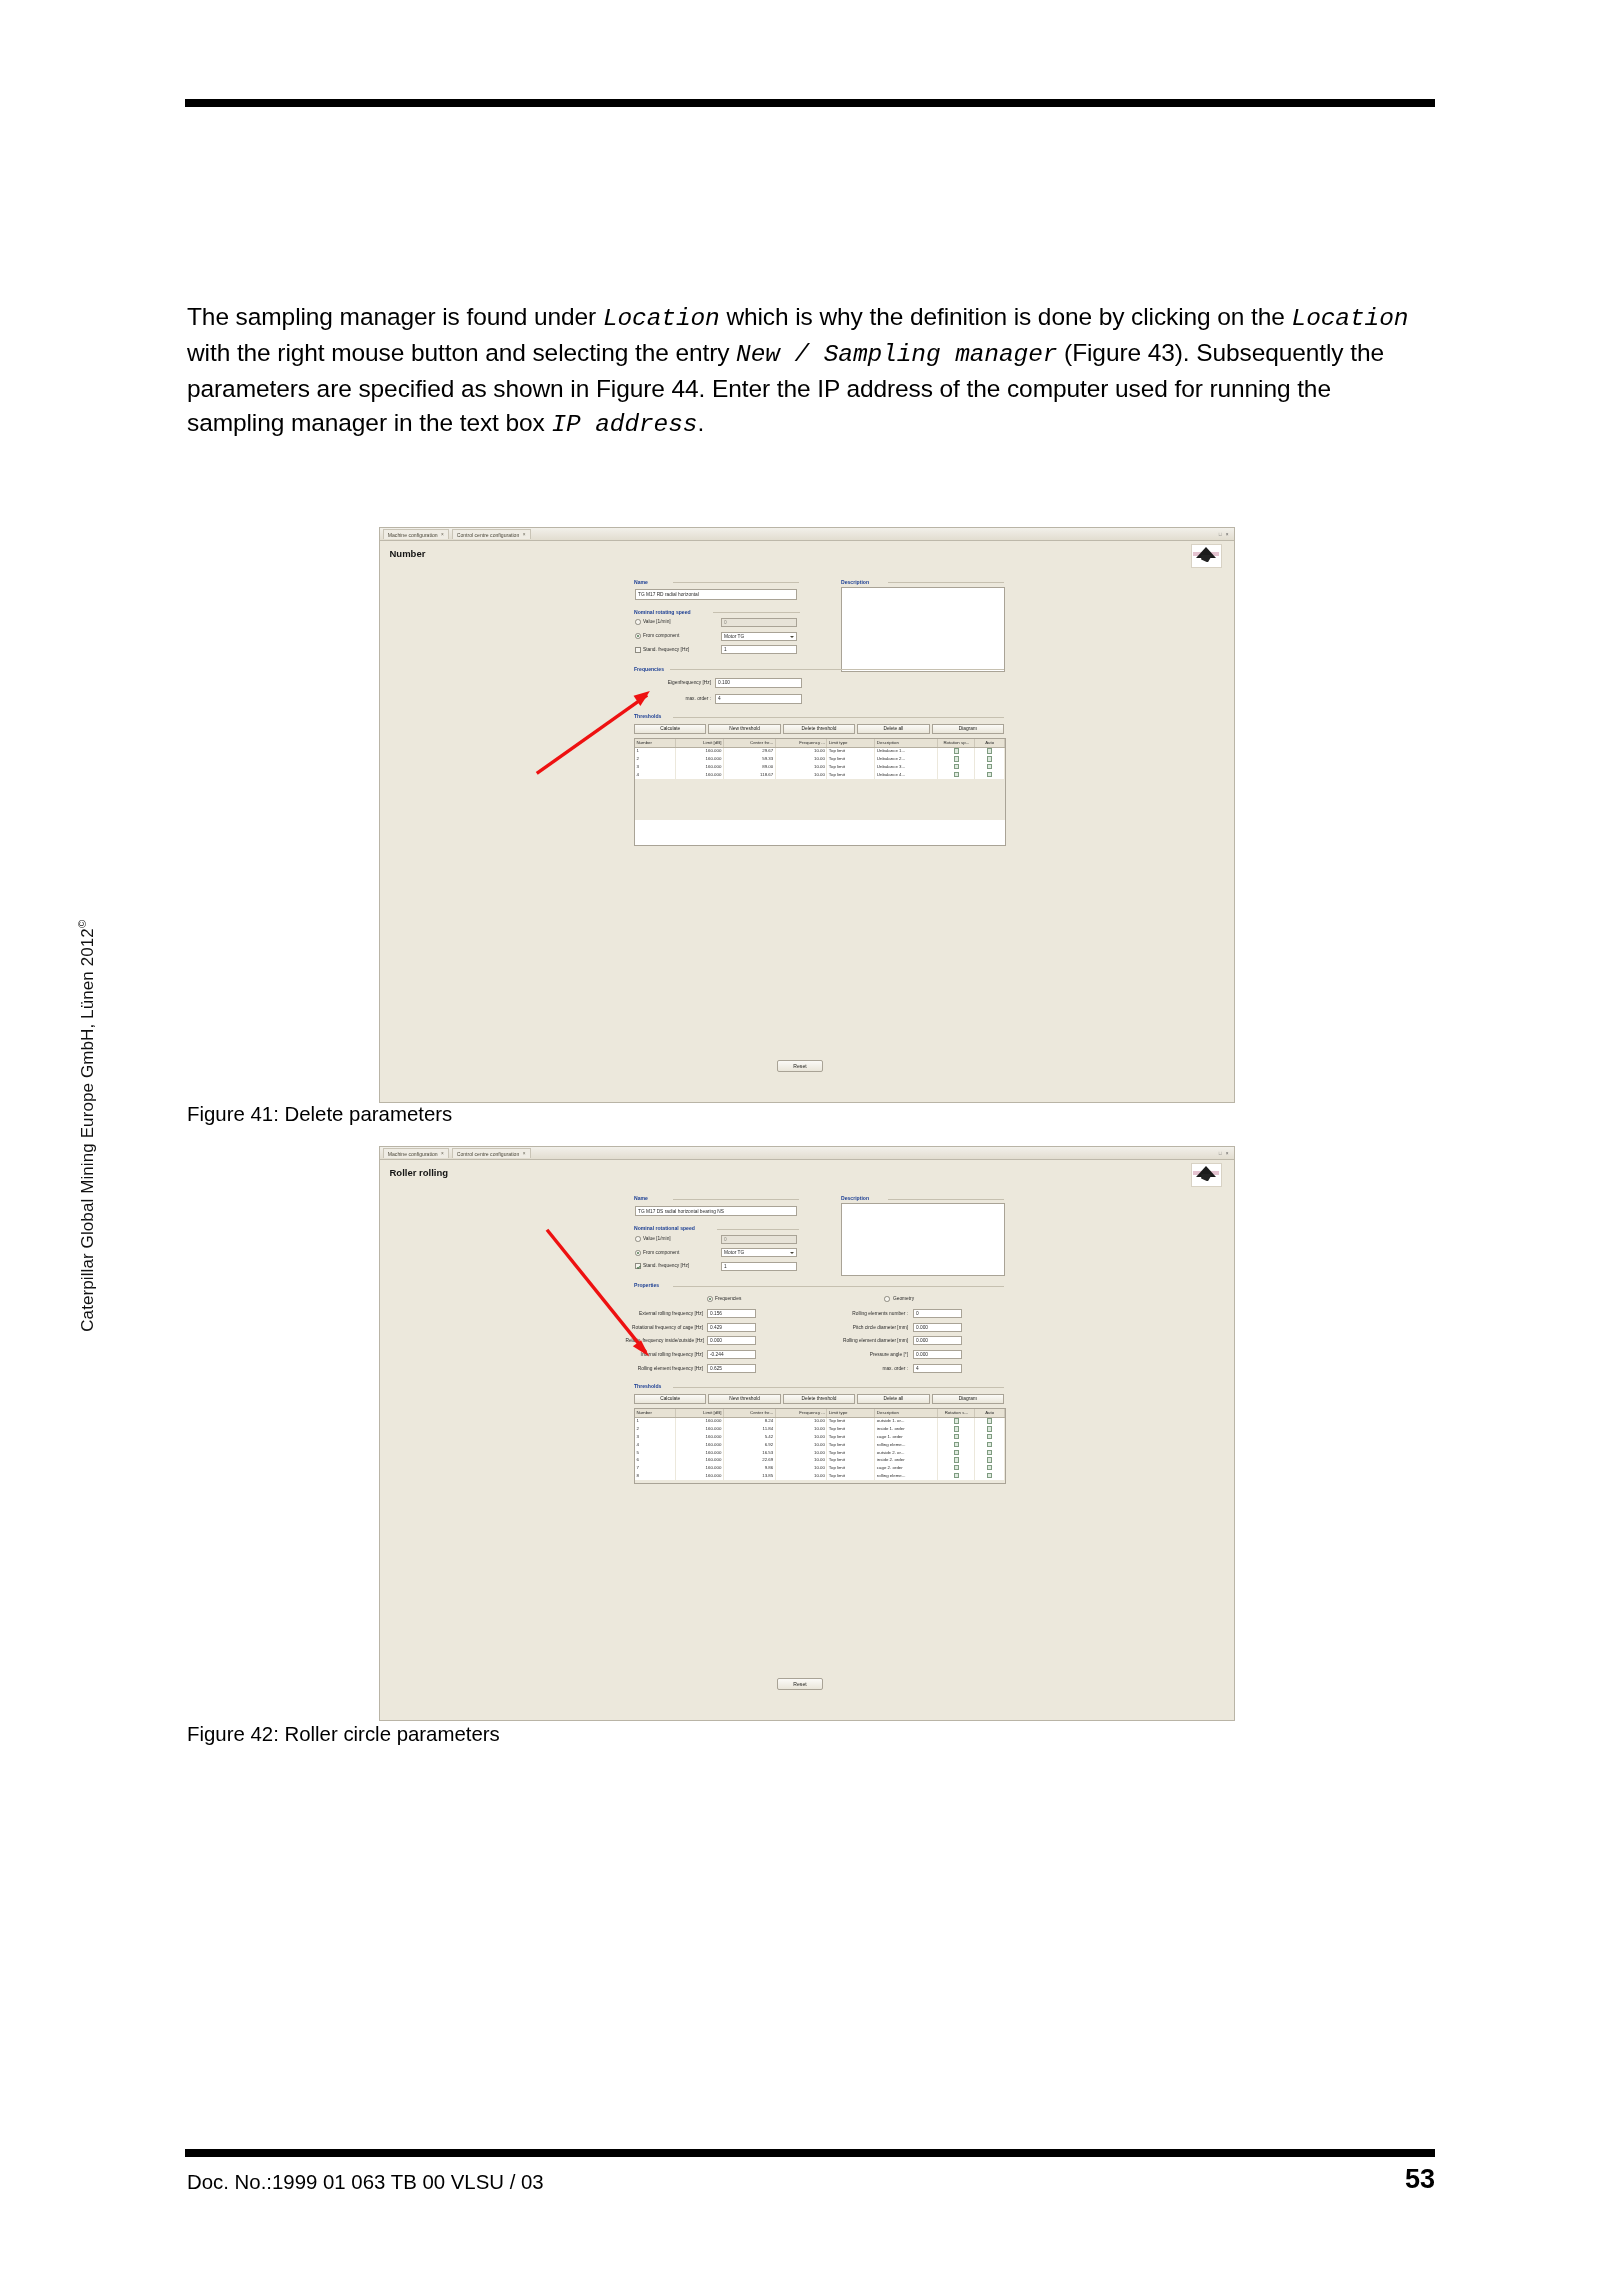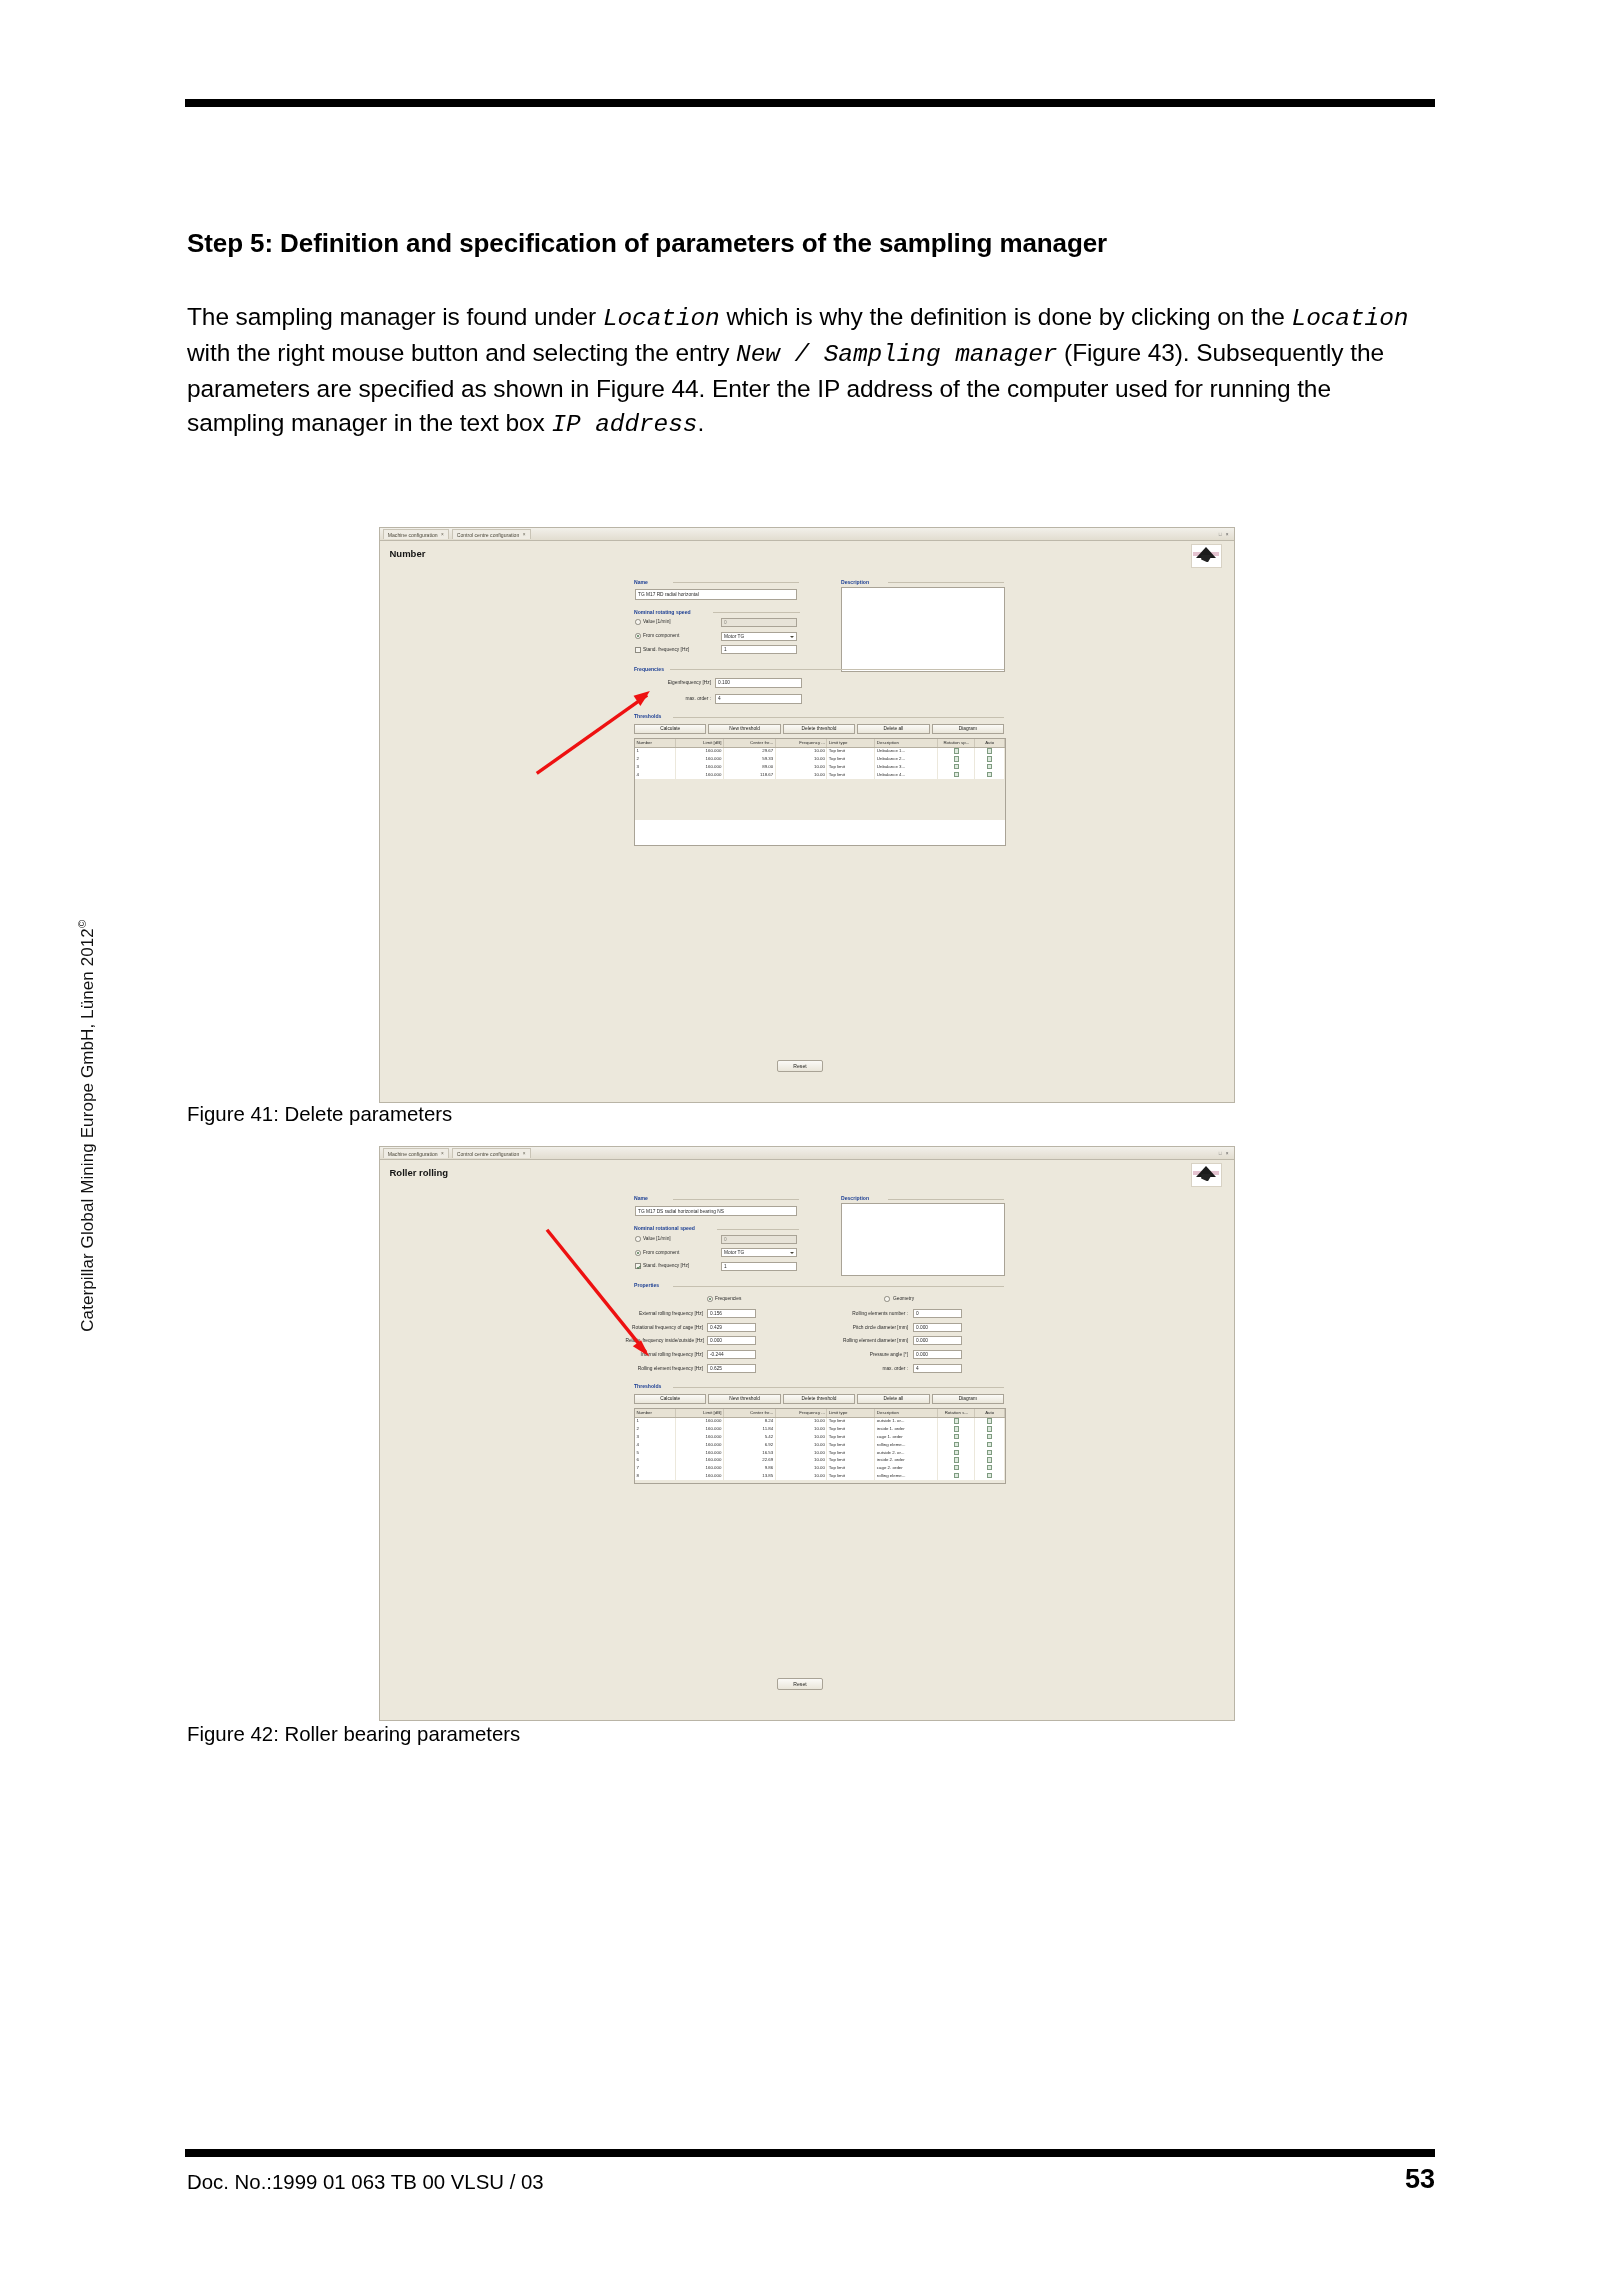--- a/index.html
+++ b/index.html
@@ -158,21 +158,20 @@
 
 <div class="page">
 
   <div class="rule rule-top"></div>
   <div class="rule rule-bottom"></div>
 
   <div class="side-credit">
     <span>Caterpillar Global Mining Europe GmbH, Lünen 2012</span><sup>©</sup>
   </div>
 
-  <div class="h-step">Step 5: Definition and specification of parameters of the sampling manager</div>
   <div class="body-par">The sampling manager is found under <i>Location</i> which is why the definition is done by clicking on the <i>Location</i> with the right mouse button and selecting the entry <i>New / Sampling manager</i> (Figure 43). Subsequently the parameters are specified as shown in Figure 44. Enter the IP address of the computer used for running the sampling manager in the text box <i>IP address</i>.</div>
 
   <div class="shot" id="shot41">
     <div class="tabbar">
       <div class="tab">
         <span>Machine configuration</span>
         <span class="x">×</span>
       </div>
       <div class="tab">
         <span>Control centre configuration</span>
@@ -483,19 +482,19 @@
 
       <div class="resetbtn" style="left:397px;top:491px;width:44px;">Reset</div>
     </div>
 
     <svg class="arrow" style="left:0;top:0;width:854px;height:573px;" viewBox="0 0 1253 840" width="854" height="573">
       <line x1="245" y1="121" x2="390" y2="301" stroke="#ee1111" stroke-width="5"></line>
       <polygon points="395,307 371,292 383,283" fill="#ee1111"></polygon>
     </svg>
   </div>
 
-  <div class="caption cap42">Figure 42: Roller bearing parameters</div>
+  <div class="caption cap42">Figure 42: Roller circle parameters</div>
 
   <div class="foot-left">Doc. No.:1999 01 063 TB 00     VLSU / 03</div>
   <div class="foot-right">53</div>
 
 </div>
 
 
 </body></html>

